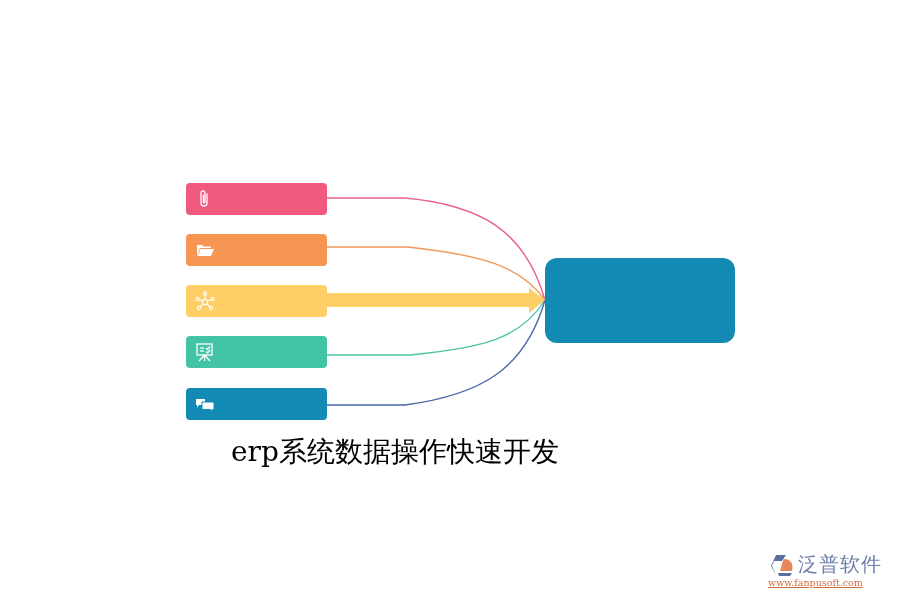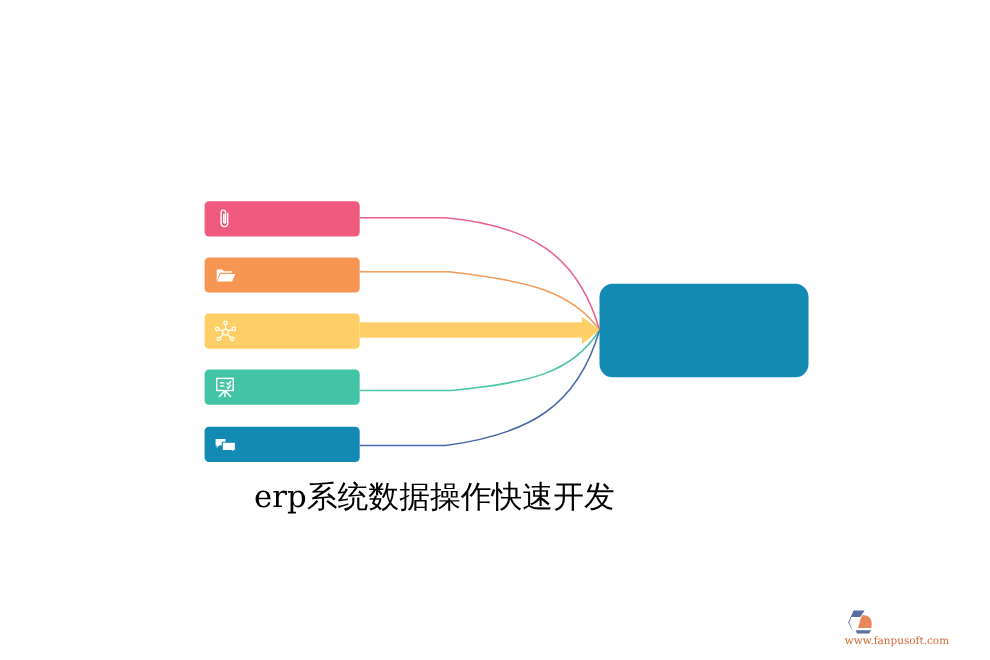--- a/index.html
+++ b/index.html
@@ -4,21 +4,21 @@
 <style>
   html, body { margin: 0; padding: 0; }
   body { width: 900px; height: 600px; background: #ffffff; position: relative; overflow: hidden; font-family: "DejaVu Sans", sans-serif; }
   .bar { position: absolute; left: 186px; width: 141px; height: 32px; border-radius: 4px; }
   .bar .icon { position: absolute; left: 8px; top: 5px; width: 22px; height: 22px; }
   .hub { position: absolute; left: 545px; top: 258px; width: 190px; height: 85px; border-radius: 12px; }
   .links { position: absolute; left: 0; top: 0; width: 900px; height: 600px; }
   .title { position: absolute; left: 231px; top: 433px; font-family: "DejaVu Serif", "Liberation Serif", serif; font-size: 28px; color: #000000; letter-spacing: 0px; white-space: nowrap; }
   .brand { position: absolute; left: 768px; top: 551px; width: 125px; height: 40px; }
   .brand-name { position: absolute; left: 30px; top: 0; font-family: "DejaVu Sans", sans-serif; font-size: 20px; color: #6d7fa8; white-space: nowrap; letter-spacing: 1px; }
-  .brand-url { position: absolute; left: 0; top: 26px; font-family: "DejaVu Serif", serif; font-size: 9.5px; color: #d06c3c; white-space: nowrap; }
+  .brand-url { position: absolute; left: 0; top: 26px; font-family: "DejaVu Serif", serif; font-size: 9.5px; color: #d06c3c; white-space: nowrap; text-decoration: underline; }
   .brand-logo { position: absolute; left: 2px; top: 2px; width: 26px; height: 24px; }
 </style>
 </head>
 <body>
 
 <svg class="links" viewBox="0 0 900 600">
   <path d="M327 198 L405 198 C480 205 525 230 545 300" fill="none" stroke="#e8628a" stroke-width="1.4"></path>
   <path d="M327 247 L408 247 C480 255 520 265 545 300" fill="none" stroke="#f09a5c" stroke-width="1.4"></path>
   <path d="M327 355 L410 355 C480 348 520 340 545 300" fill="none" stroke="#4cc4a6" stroke-width="1.4"></path>
   <path d="M327 405 L405 405 C480 395 525 370 545 300" fill="none" stroke="#4a6aa8" stroke-width="1.4"></path>
@@ -86,14 +86,15 @@
 </div>
 
 <div class="title">erp系统数据操作快速开发</div>
 
 <div class="brand">
   <svg class="brand-logo" viewBox="0 0 26 24">
     <path d="M6 2 L16 2 L12 8 L4 8 L2 13 L6 22 L1 13 Z" fill="#5b6f9e"></path>
     <path d="M14 6 C20 6 24 10 22 18 L10 18 C12 12 12 9 14 6 Z" fill="#e8875a"></path>
     <path d="M8 20 L22 20 L20 23 L9 23 Z" fill="#5b6f9e"></path>
   </svg>
+  <div class="brand-name">泛普软件</div>
   <div class="brand-url">www.fanpusoft.com</div>
 </div>
 
 </body></html>

